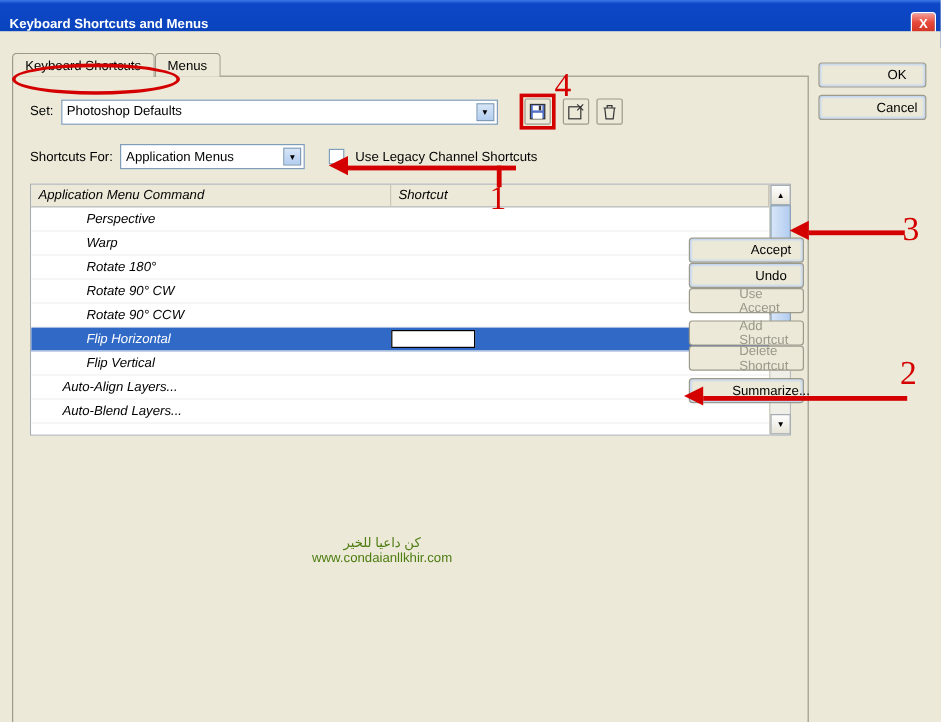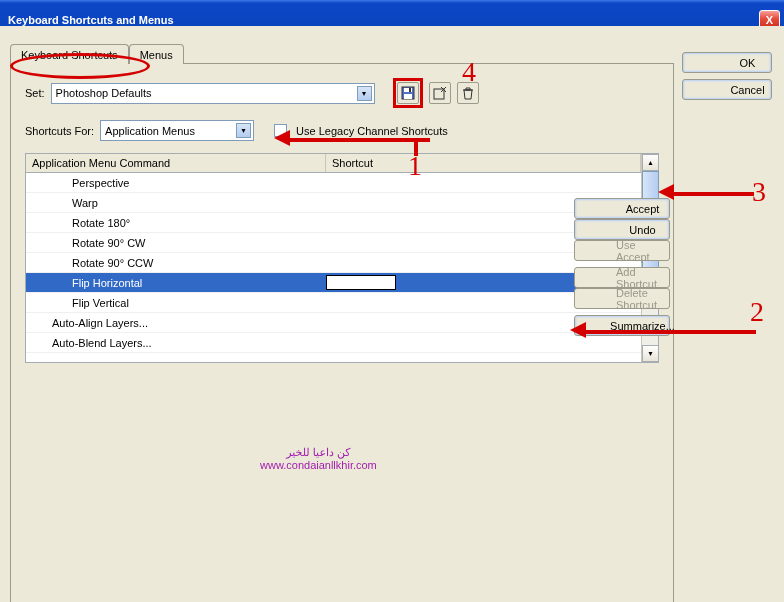--- a/index.html
+++ b/index.html
@@ -23,21 +23,21 @@
 label { white-space: nowrap; }
 .select { display: inline-flex; align-items: center; background: #fff; border: 1px solid #7f9db9; height: 21px; padding: 0 2px 0 4px; }
 .select .text { flex: 1; }
 .select .dd { width: 15px; height: 15px; background: linear-gradient(to bottom,#d7e5f7,#b3cdf1); border:1px solid #7f9db9; display:flex; align-items:center; justify-content:center; font-size:8px; color:#4a6; color:#3a5; color:#000; }
 .btn-icon { width: 22px; height: 22px; border: 1px solid #9c9a8c; background: #ece9d8; display:flex; align-items:center; justify-content:center; cursor:pointer; border-radius:2px; }
 .save-box { border: 3px solid #d40000; padding: 1px; position: relative; }
 
 .chk { width: 13px; height: 13px; border: 1px solid #7f9db9; background: #fff; display:inline-block; vertical-align: middle; margin-right: 3px; }
 
 .grid { border: 1px solid #a5acb2; background: #fff; height: 210px; display: flex; margin-top: 6px; }
-.grid-main { flex: 1; display: flex; flex-direction: column; }
+.grid-main { flex: 1; display: flex; flex-direction: column; font-style: italic; }
 .grid-head { display: flex; background: #ece9d8; border-bottom: 1px solid #a5acb2; }
 .grid-head .col { padding: 3px 6px; border-right: 1px solid #cac7ba; }
 .col1 { width: 300px; }
 .col2 { flex: 1; }
 .grid-body { flex:1; overflow:hidden; background:#fff; }
 .grid-row { display:flex; align-items:center; height:20px; padding: 0 6px; border-bottom: 1px solid #f0f0f0; }
 .grid-row .cmd { width: 294px; padding-left: 40px; }
 .grid-row.lvl0 .cmd { padding-left: 20px; }
 .grid-row.sel { background: #3169c6; color: #fff; }
 .grid-row .shortcut-input { width: 70px; height: 15px; background: #fff; border: 1px solid #000; }
@@ -50,21 +50,21 @@
 .btn { background: #ece9d8; border: 1px solid #9c9a8c; border-radius: 3px; height: 21px; display:flex; align-items:center; justify-content:center; cursor:pointer; font-size:11px; box-shadow: 0 0 2px 1px #b6d1fb inset; padding-left: 41px; }
 .btn.disabled { color: #9a988a; box-shadow:none; }
 
 .action-btns { position: absolute; top: 172px; right: 114px; width: 96px; display:flex; flex-direction:column; gap:0; }
 .arrow-line { background:#d40000; position:absolute; }
 .arrow-head { width:0;height:0;position:absolute; }
 .arrow-head.left { border-top:8px solid transparent; border-bottom:8px solid transparent; border-right:16px solid #d40000; }
 
 .annot-num { position:absolute; font-size: 28px; font-family: "Times New Roman", serif; color: #d40000; }
 
-.watermark { position:absolute; left: 260px; top: 420px; text-align:center; color:#a21caf; font-size:21px; font-family: "Times New Roman", serif; }
+.watermark { position:absolute; left: 260px; top: 420px; text-align:center; color:#4d7c0f; font-size:21px; font-family: "Times New Roman", serif; }
 
 </style>
 </head>
 <body>
 
 <div class="titlebar">
   <span class="title">Keyboard Shortcuts and Menus</span>
   <div class="close-btn">
       <span>X</span>
     </div>
@@ -80,21 +80,21 @@
   <div class="tab-area">
     <div class="annot-ellipse"></div>
     <div class="tabs">
       <div class="tab active">Keyboard Shortcuts</div>
       <div class="tab">Menus</div>
     </div>
     <div class="tab-panel">
 
       <div class="row">
         <label>Set:</label>
-        <div class="select" style="width:324px">
+        <div class="select" style="width:364px">
           <span class="text">Photoshop Defaults</span>
           <span class="dd">▾</span>
         </div>
         <div style="width:6px"></div>
         <span class="save-box">
           <div class="btn-icon">
             <svg width="14" height="14" viewBox="0 0 14 14">
                 <rect x="1" y="1" width="12" height="12" fill="#5470c6" stroke="#333"></rect>
                 <rect x="3" y="2" width="8" height="4" fill="#fff"></rect>
                 <rect x="8" y="2" width="2" height="4" fill="#333"></rect>

